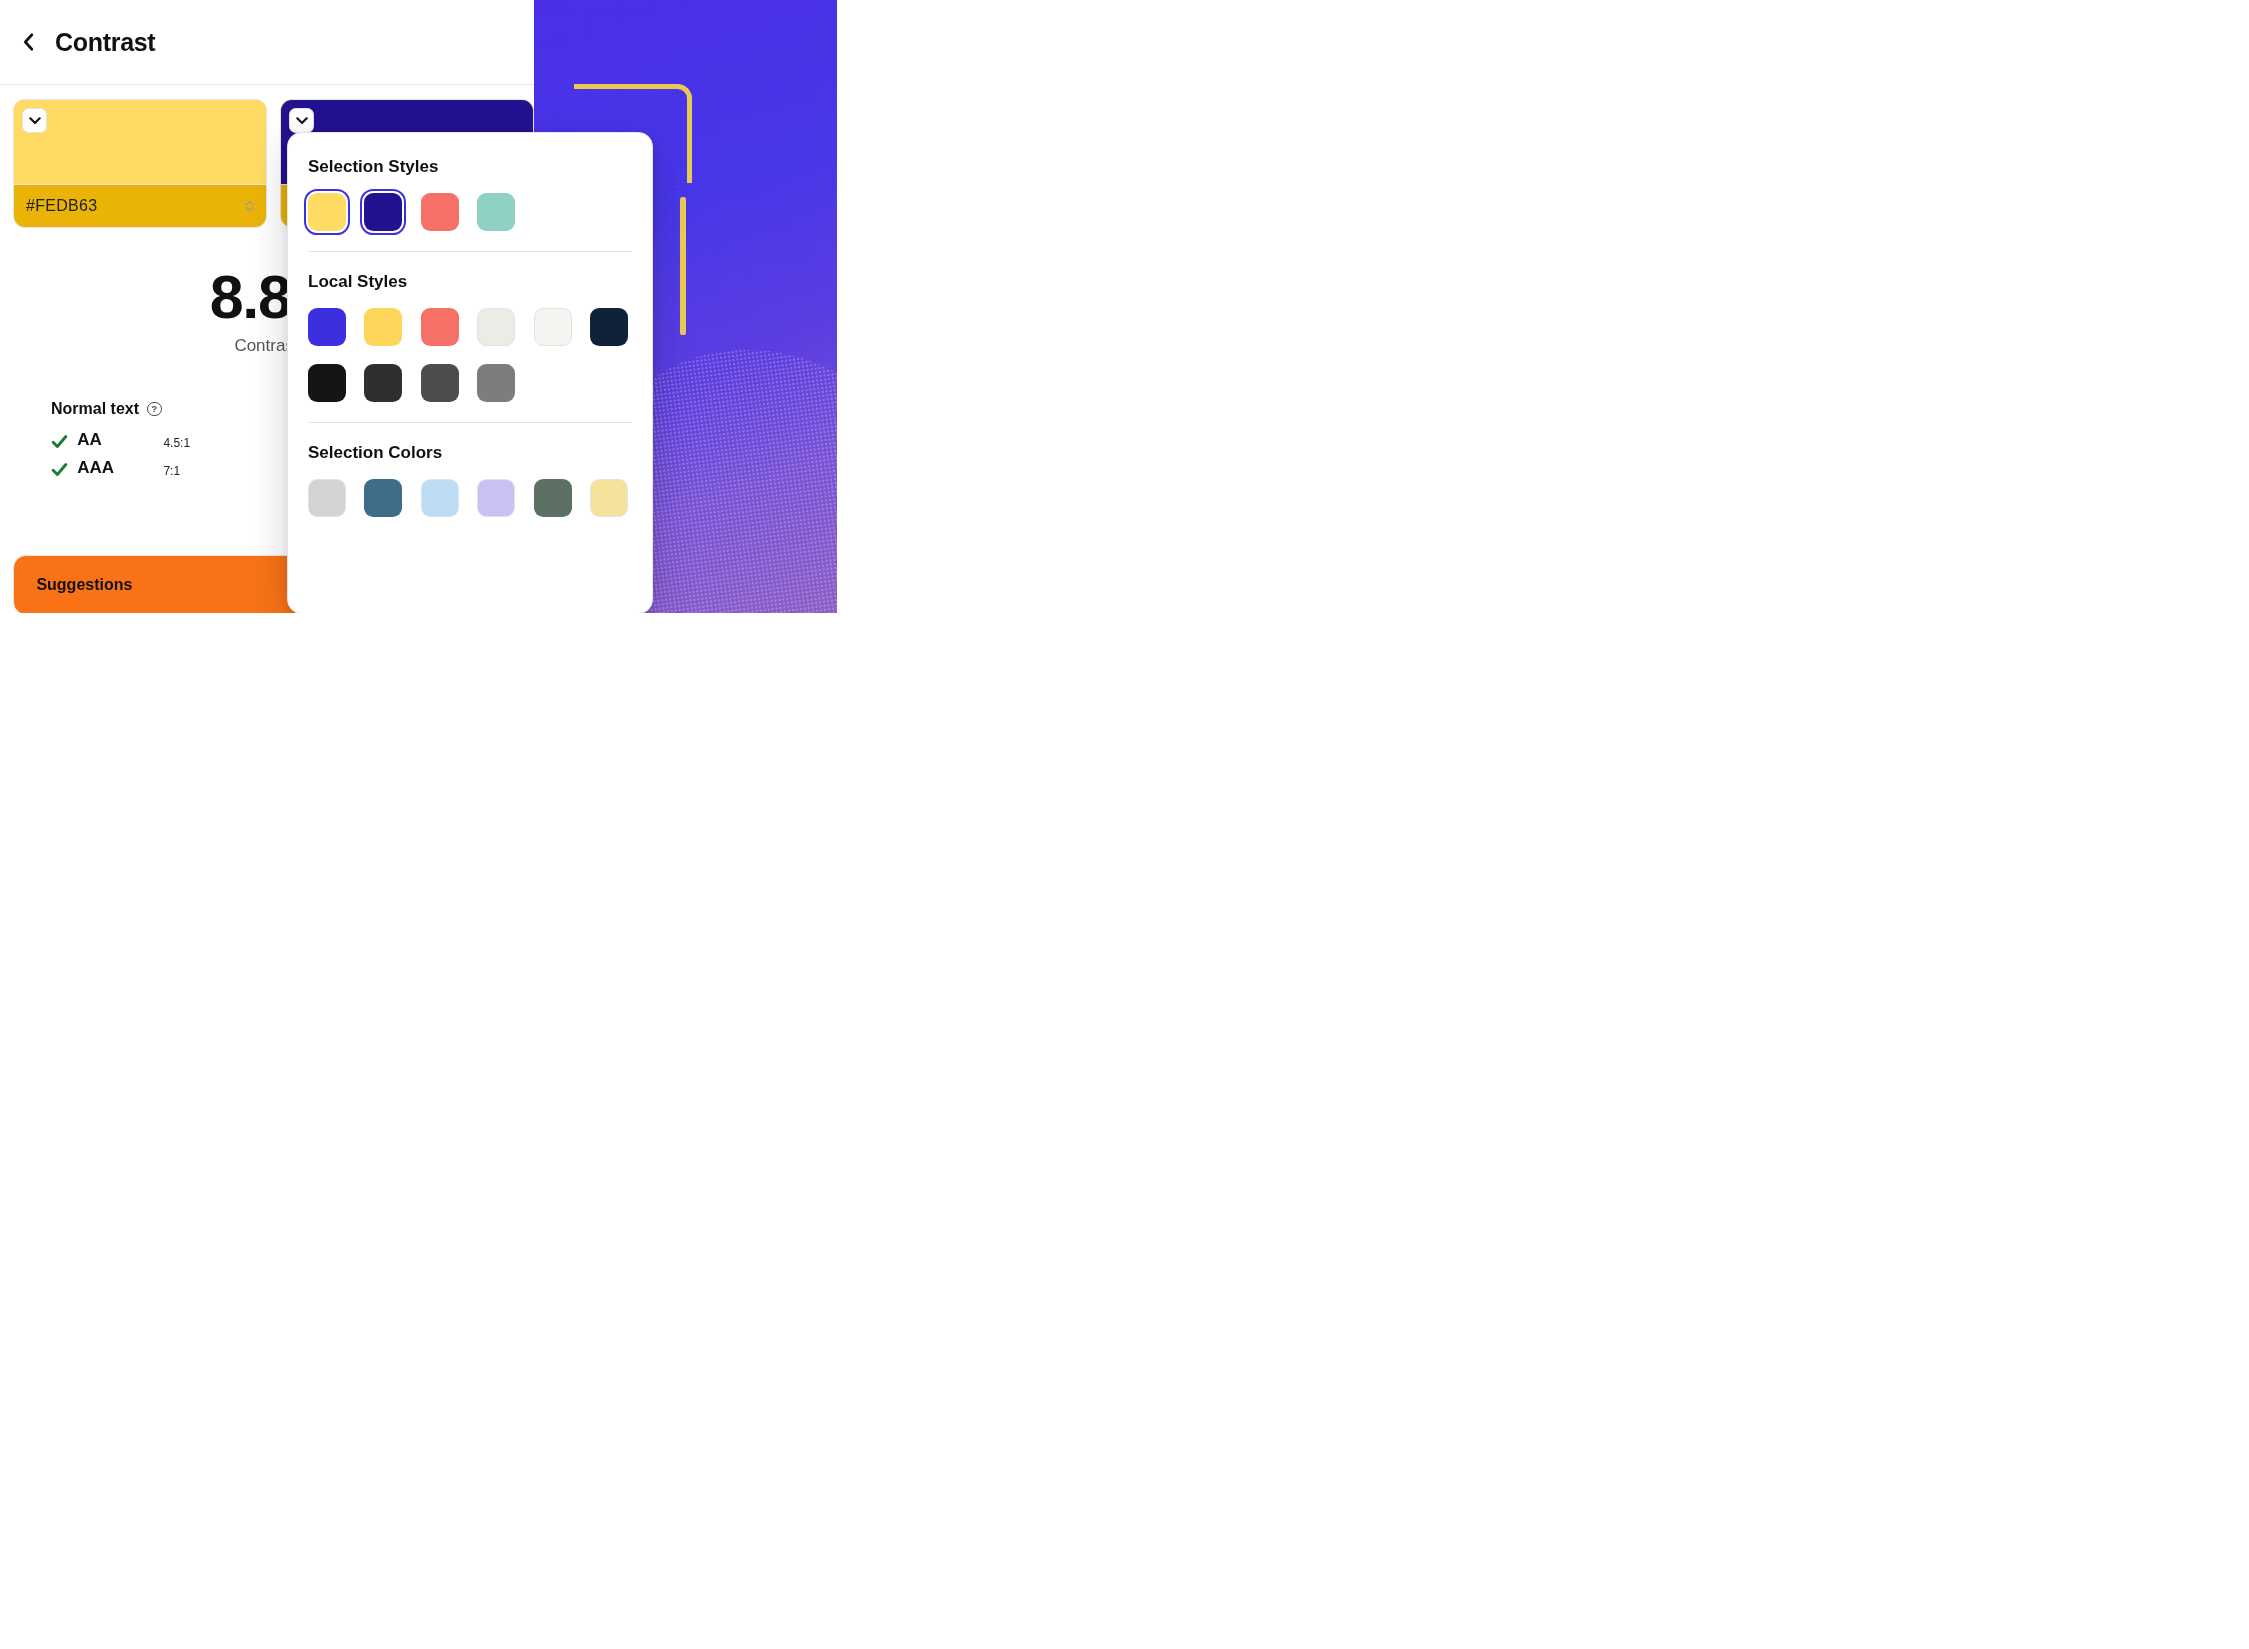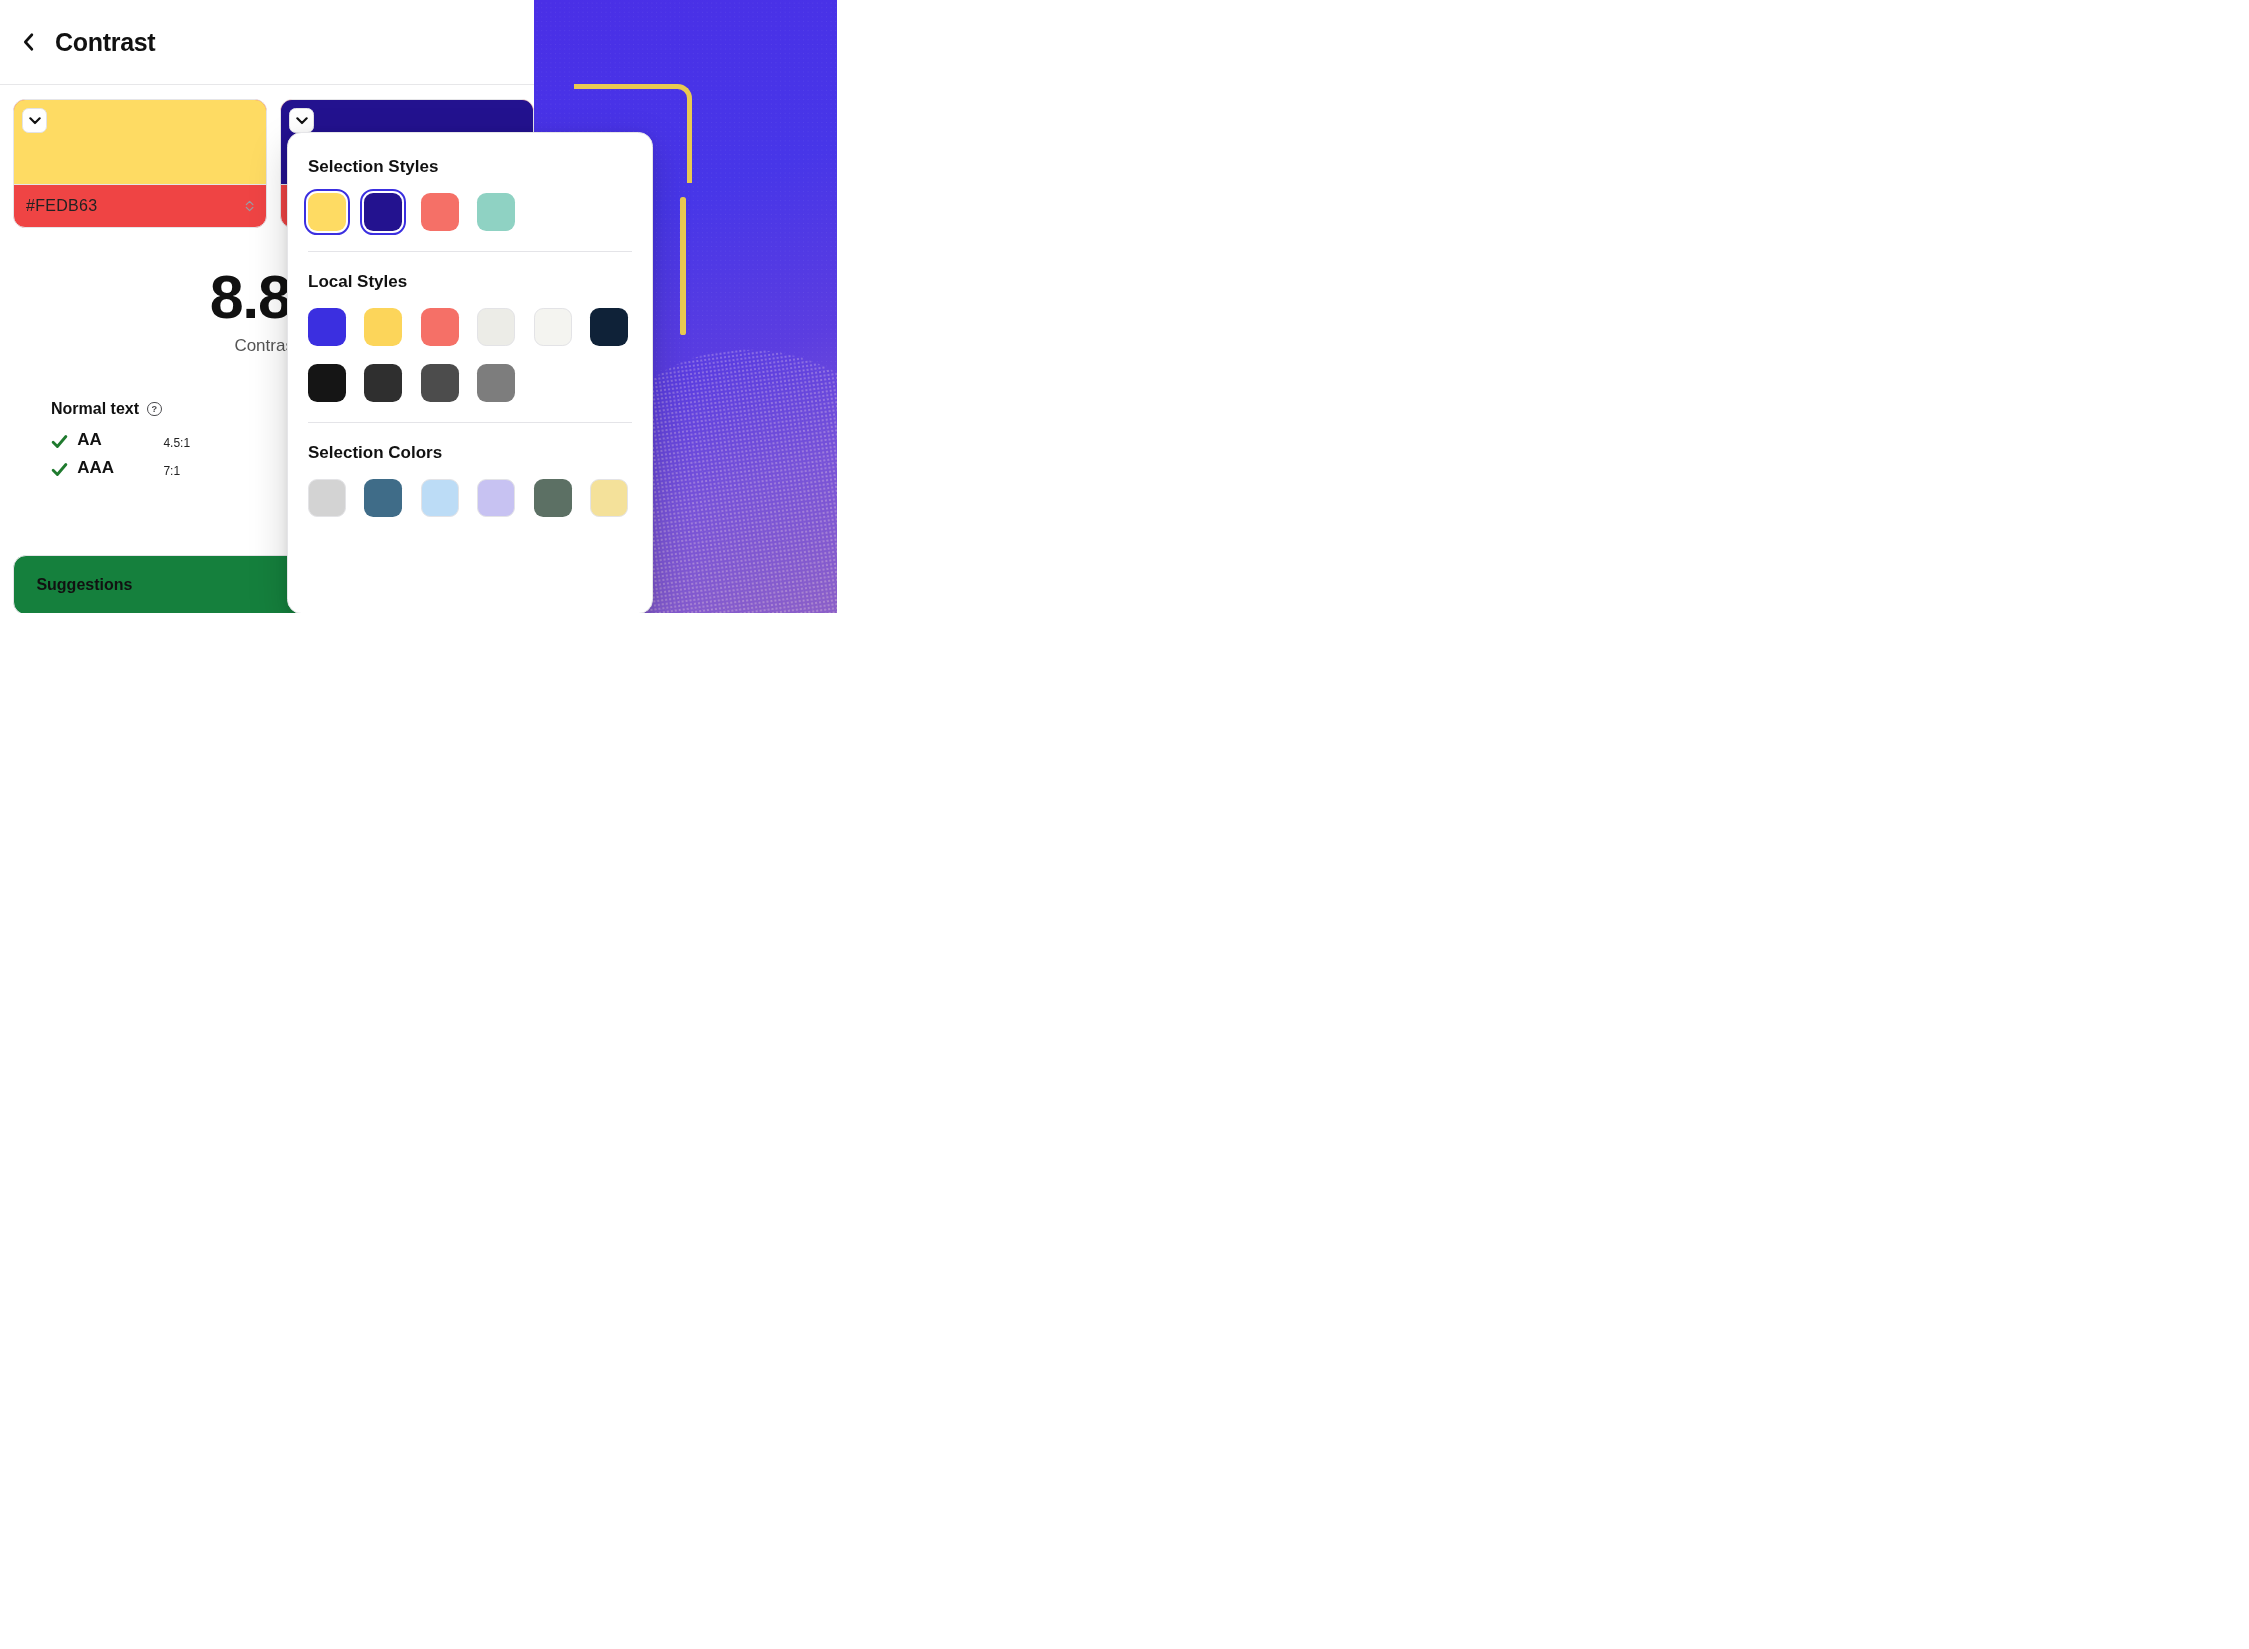--- a/index.html
+++ b/index.html
@@ -115,21 +115,21 @@
     top: 99px;
     left: 13px;
     display: flex;
     gap: 13px;
   }
   .color-card {
     width: 254px;
     border: 1.3px solid #e5e5e8;
     border-radius: 12px;
     overflow: hidden;
-    background: #ef4444;
+    background: #eab308;
     display: flex;
     flex-direction: column;
   }
   .swatch-area {
     height: 84px;
     position: relative;
   }
   .swatch-a { background: #fedb63; }
   .swatch-b { background: #23128f; }
   .swatch-toggle {
@@ -247,21 +247,21 @@
 
   
   .suggestions-card {
     position: absolute;
     left: 13px;
     top: 555px;
     width: 507px;
     border: 1.3px solid #e5e5e8;
     border-radius: 13px;
     padding: 20px 22.4px;
-    background: #15803d;
+    background: #f97316;
   }
   .suggestions-title {
     font-size: 16px;
     font-weight: 700;
     color: #111;
   }
 
   
   .popover {
     position: absolute;

